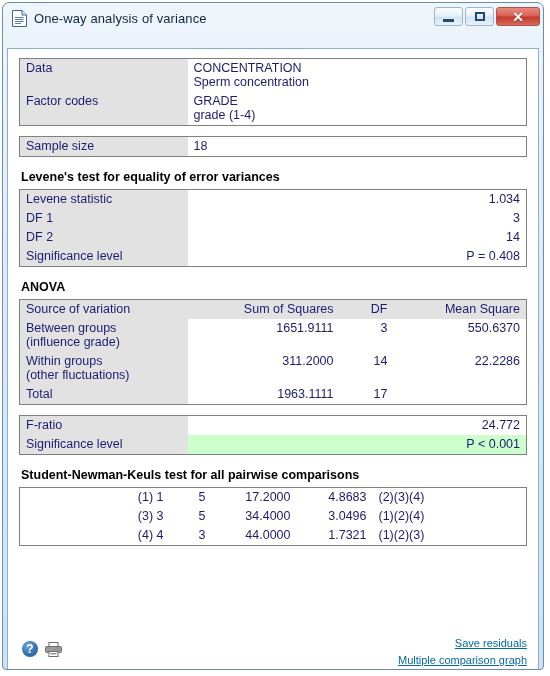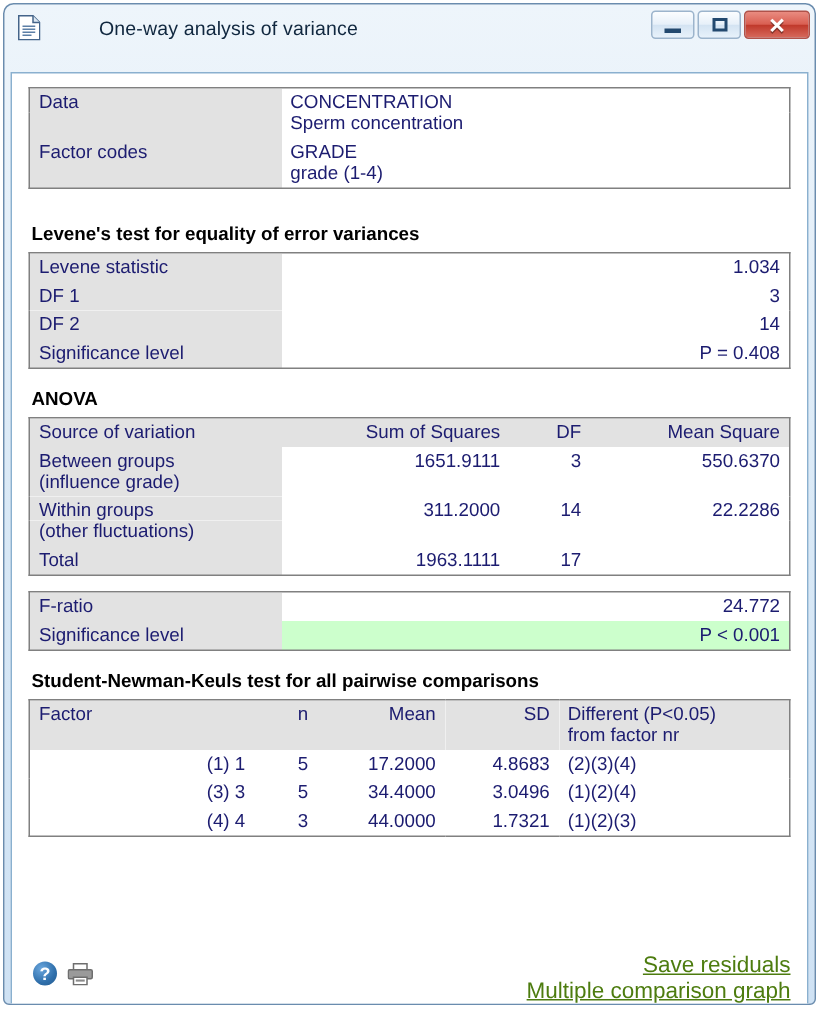--- a/index.html
+++ b/index.html
@@ -58,21 +58,20 @@
     height: 17px;
     position: relative;
     flex: 0 0 auto;
     margin-right: 7px;
   }
   .title-text {
     font-size: 13px;
     color: #10273f;
     letter-spacing: 0.1px;
     white-space: nowrap;
-    margin-left: 32px;
   }
   .winbtns {
     position: absolute;
     right: 5px;
     top: 4px;
     display: flex;
     gap: 2px;
   }
   .winbtn {
     width: 29px;
@@ -192,22 +191,22 @@
   }
   .print-icon { width: 17px; height: 15px; position: relative; }
   .footer-links {
     position: absolute;
     right: 0;
     top: 2px;
     text-align: right;
   }
   .flink {
     display: block;
-    font-size: 15px;
-    color: #4d7c0f;
+    font-size: 11px;
+    color: #0369a1;
     text-decoration: underline;
     line-height: 17px;
     cursor: pointer;
   }
 </style>
 </head>
 <body>
 
 <div class="window-frame">
 
@@ -260,20 +259,32 @@
             <td class="val" style="padding-bottom:0">GRADE</td>
           </tr>
           <tr>
             <td class="val" style="padding-top:0">grade (1-4)</td>
           </tr>
         </tbody>
       </table>
 
       <div class="gap-10"></div>
 
+      <table class="grid">
+        <colgroup>
+            <col style="width:168px">
+            <col>
+          </colgroup>
+        <tbody>
+          <tr>
+            <td class="lbl">Sample size</td>
+            <td class="val">18</td>
+          </tr>
+        </tbody>
+      </table>
 
       <div class="section-h">Levene's test for equality of error variances</div>
       <table class="grid">
         <colgroup>
             <col style="width:168px">
             <col>
           </colgroup>
         <tbody>
           <tr>
             <td class="lbl">Levene statistic</td>
@@ -367,30 +378,20 @@
       <div class="section-h">Student-Newman-Keuls test for all pairwise comparisons</div>
       <table class="grid">
         <colgroup>
           <col style="width:150px">
             <col style="width:42px">
           <col style="width:85px">
             <col style="width:76px">
             <col>
         </colgroup>
         <tbody>
-          <tr class="hdr">
-            <td class="left vsep-solid">Factor</td>
-            <td class="vsep">n</td>
-            <td class="vsep">Mean</td>
-            <td class="vsep-solid">SD</td>
-            <td class="left">
-              <span>Different (P&lt;0.05)</span><br>
-              <span>from factor nr</span>
-            </td>
-          </tr>
 
           <tr>
             <td class="val vsep-solid">(1) 1</td>
             <td class="val num vsep">5</td>
             <td class="val num vsep">17.2000</td>
             <td class="val num vsep-solid">4.8683</td>
             <td class="val">(2)(3)(4)</td>
           </tr>
           <tr class="rowsep">
             <td class="val vsep-solid">(3) 3</td>

